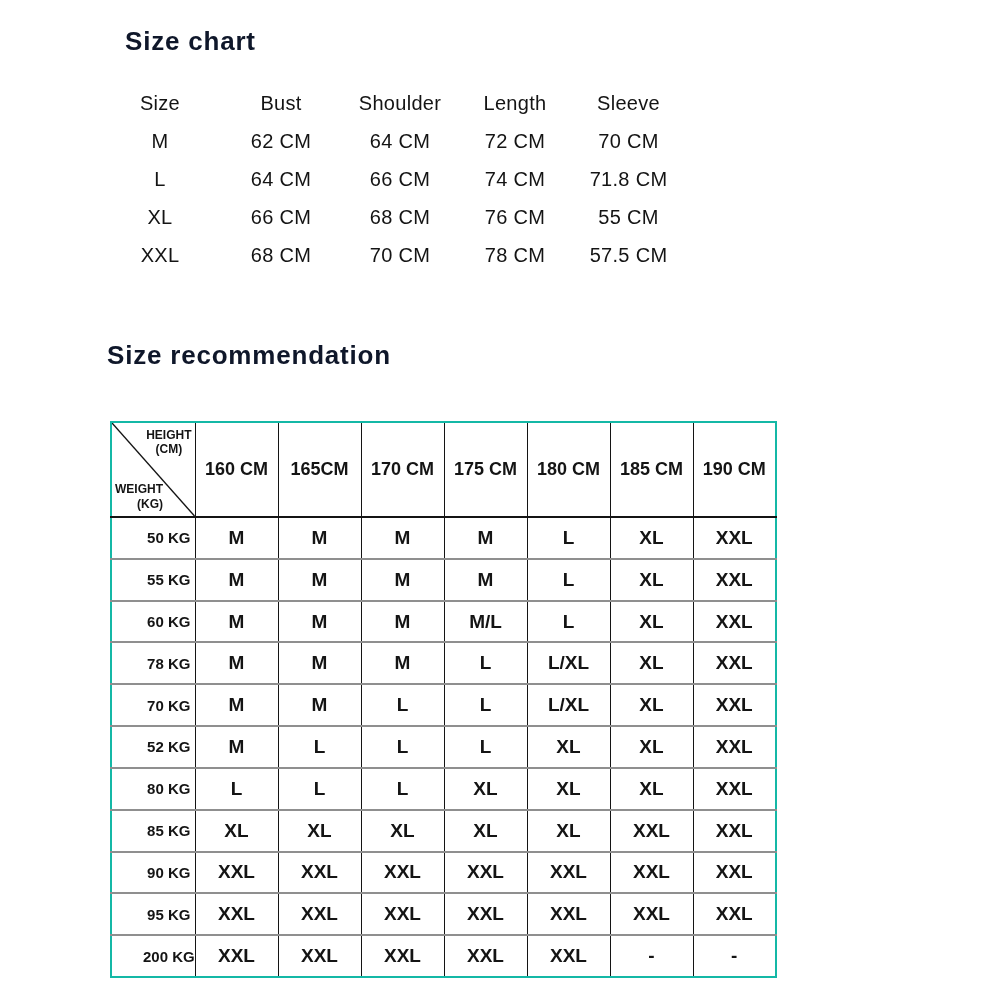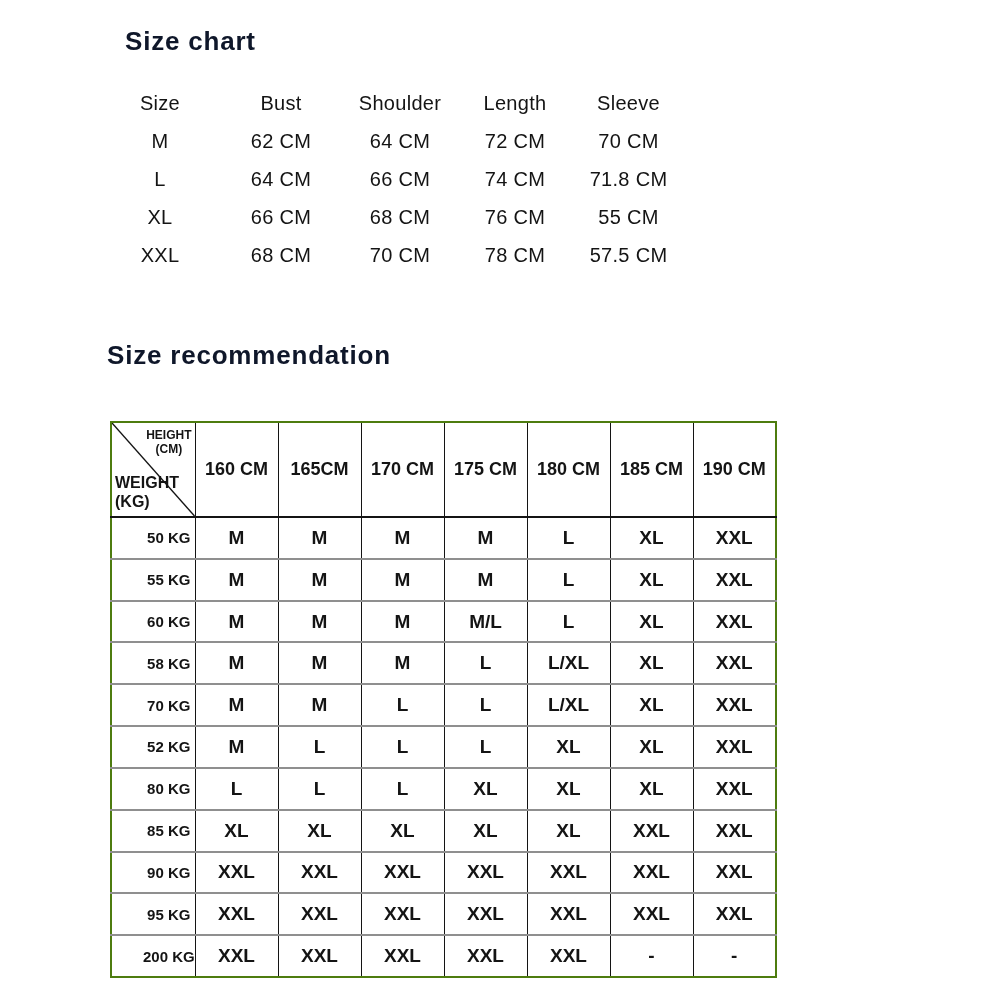--- a/index.html
+++ b/index.html
@@ -41,21 +41,21 @@
 
   
   .rec-table {
     position: absolute;
     left: 110px;
     top: 421px;
     width: 667px;
     height: 557px;
     border-collapse: collapse;
     table-layout: fixed;
-    border: 2px solid #4d7c0f;
+    border: 2px solid #14b8a6;
   }
   .rec-table th, .rec-table td {
     border-left: 1px solid #141414;
     border-right: 1px solid #141414;
     text-align: center;
     vertical-align: middle;
     padding: 0;
     white-space: nowrap;
   }
   .rec-table thead th {
@@ -71,21 +71,21 @@
   }
   .rec-table tbody td.w { font-size: 15px; padding-left: 31px; }
   .corner { position: relative; }
   .corner svg { position: absolute; left: 0; top: 0; width: 100%; height: 100%; display: block; }
   .corner-top {
     position: absolute; top: 5px; right: 3px;
     font-size: 12px; font-weight: bold; line-height: 1.2; text-align: center;
   }
   .corner-bottom {
     position: absolute; bottom: 5px; left: 3px;
-    font-size: 16px; font-weight: bold; line-height: 1.2; text-align: left;
+    font-size: 12px; font-weight: bold; line-height: 1.2; text-align: right;
   }
 </style>
 </head>
 <body>
 
 <div class="canvas">
 
   <h1 class="title t1">Size chart</h1>
 
   <div class="sc-grid">
@@ -182,21 +182,21 @@
           <td class="w">60 KG</td>
           <td>M</td>
           <td>M</td>
           <td>M</td>
           <td>M/L</td>
           <td>L</td>
           <td>XL</td>
           <td>XXL</td>
         </tr>
       <tr>
-          <td class="w">58 KG</td>
+          <td class="w">78 KG</td>
           <td>M</td>
           <td>M</td>
           <td>M</td>
           <td>L</td>
           <td>L/XL</td>
           <td>XL</td>
           <td>XXL</td>
         </tr>
       <tr>
           <td class="w">70 KG</td>

